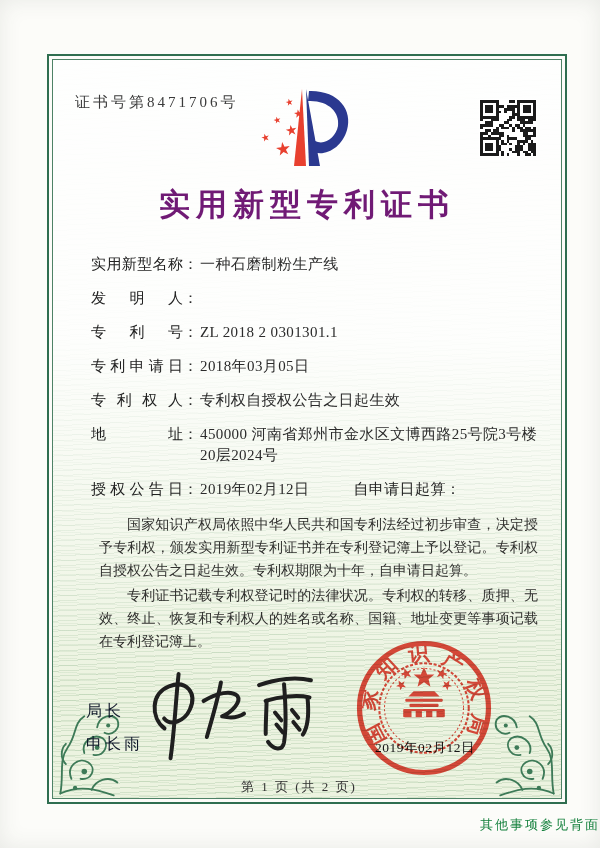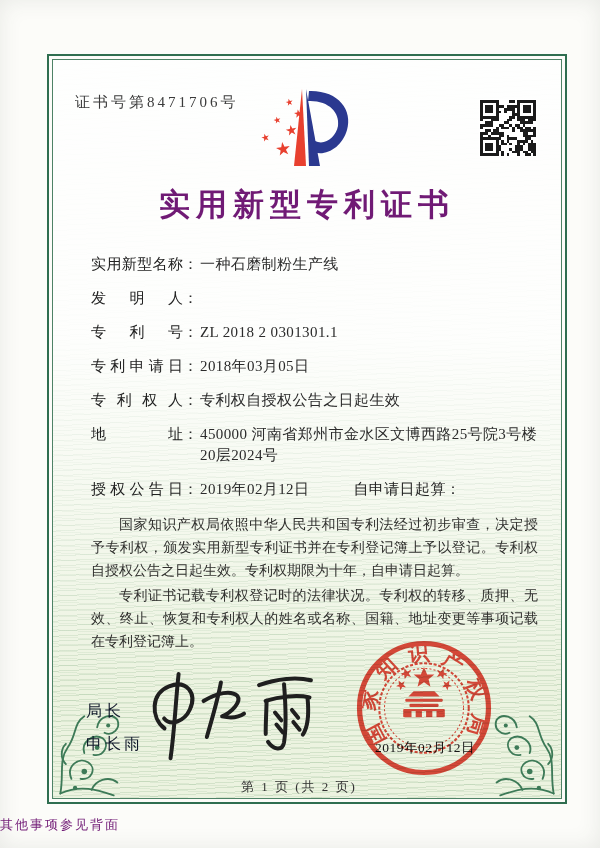--- a/index.html
+++ b/index.html
@@ -46,30 +46,30 @@
     flex:0 0 92px;width:92px;text-align:justify;text-align-last:justify;
     -moz-text-align-last:justify;color:#222;
   }
   .colon{flex:0 0 auto;}
   .val{flex:1;padding-left:2px;letter-spacing:.4px;}
   .grant{display:flex;}
   .pair{display:flex;line-height:21px;}
   .pair .val{flex:0 0 auto;}
   .pair2{margin-left:44px;}
   .paras{margin-top:12px;font-size:14px;line-height:23px;text-align:justify;color:#30302e;}
-  .paras p{margin:0 0 2px 0;text-indent:2em;}
+  .paras p{margin:0 0 2px 8px;text-indent:2em;}
   .signoff{position:absolute;left:86px;top:694px;font-size:16px;line-height:33px;letter-spacing:3px;color:#0f172a;}
   .signature{position:absolute;left:136px;top:656px;width:196px;height:114px;transform:rotate(-2deg);}
   .seal{position:absolute;left:346px;top:630px;width:156px;height:156px;opacity:.92;mix-blend-mode:multiply;z-index:3;}
   .seal-date{
     position:absolute;left:352px;top:739px;width:146px;text-align:center;
     font-size:13.5px;letter-spacing:.5px;color:#161616;z-index:2;
   }
   .page-info{position:absolute;left:48px;right:50px;top:778px;text-align:center;font-size:13px;letter-spacing:2px;color:#333;}
-  .back-note{position:absolute;left:0;right:0;top:816px;text-align:left;font-size:13px;letter-spacing:2px;color:#701a75;}
+  .back-note{position:absolute;left:0;right:0;top:816px;text-align:right;font-size:13px;letter-spacing:2px;color:#15803d;}
 </style>
 </head>
 <body>
 
 <div class="frame">
   <div class="frame-inner">
 
     <svg class="orn orn-l" viewBox="0 0 100 120">
       <g fill="none" stroke="#3d7a57" stroke-width="2" stroke-linecap="round">
         <path d="M8,116 C12,94 6,80 16,66 C26,52 22,40 34,32"></path>

